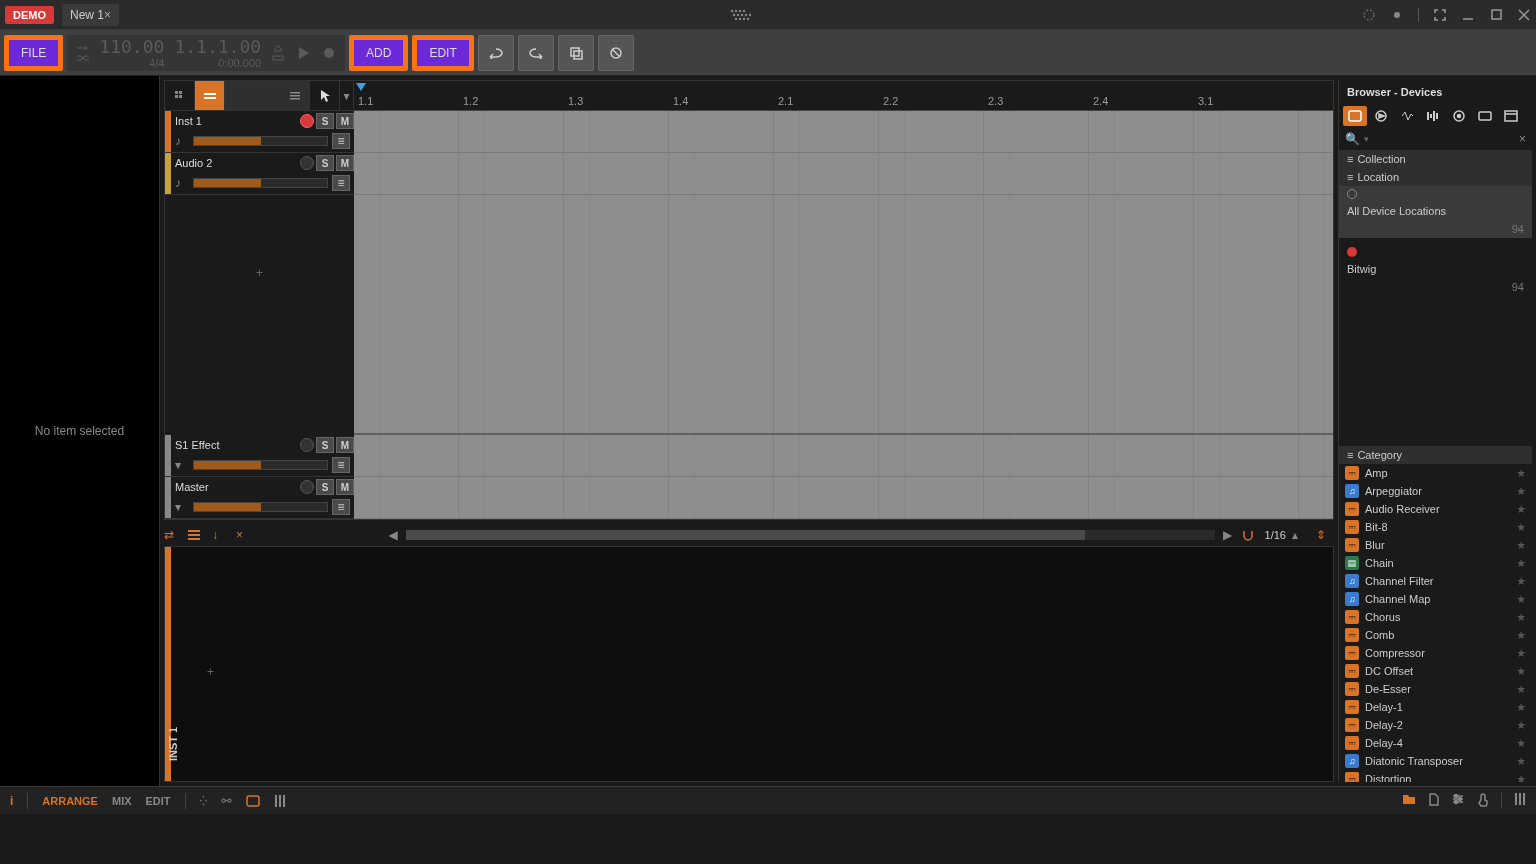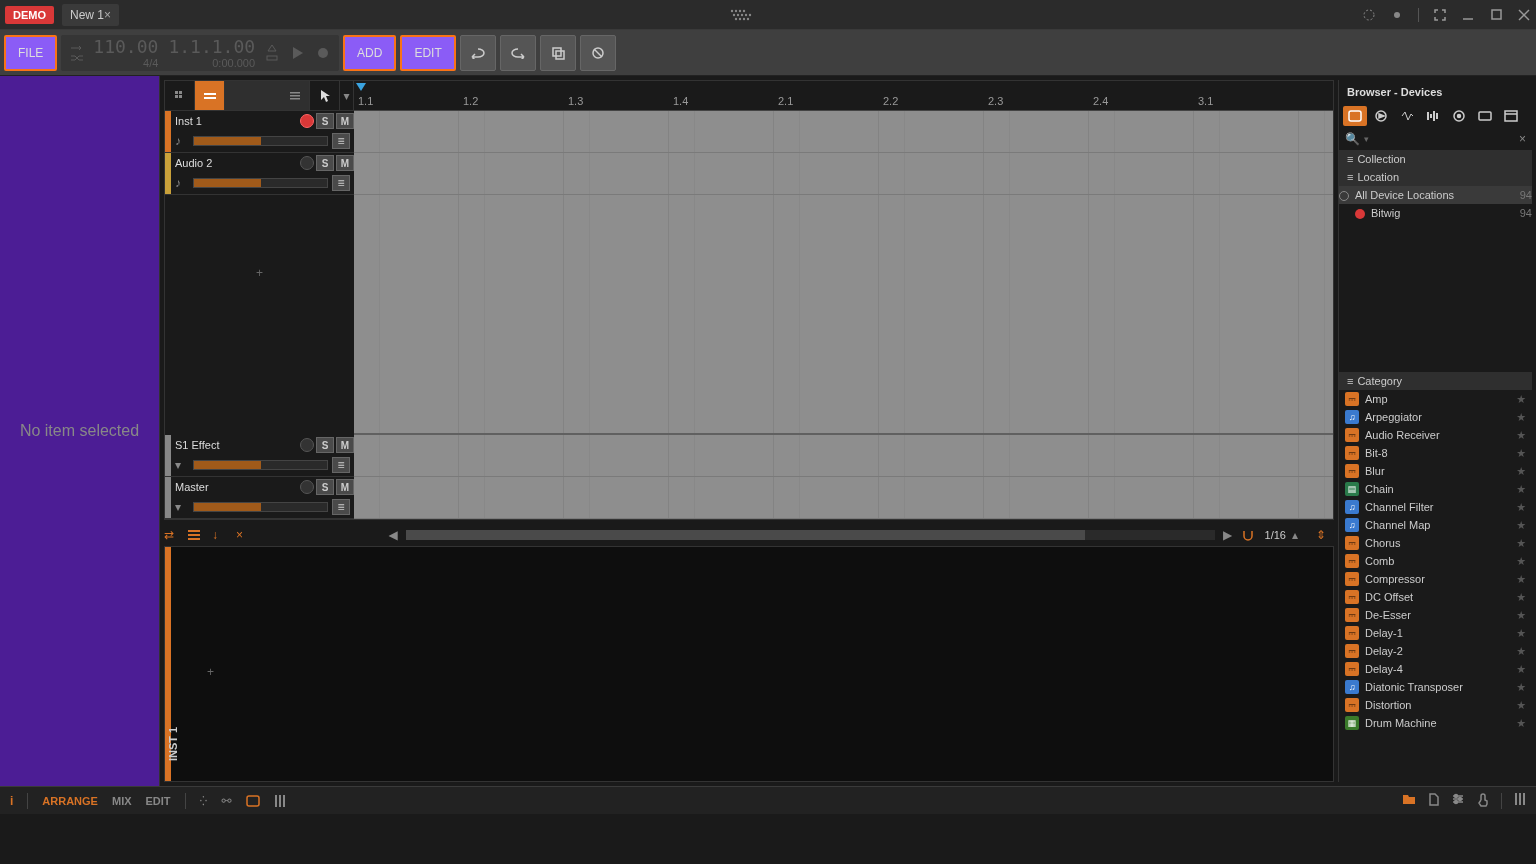--- a/index.html
+++ b/index.html
@@ -9,30 +9,30 @@
 .titlebar { height: 30px; background: #2b2b2b; display: flex; align-items: center; padding: 0 5px; border-bottom: 1px solid #3a3a3a; }
 .demo-badge { background: #d93838; color: #fff; padding: 3px 8px; font-size: 11px; font-weight: bold; border-radius: 2px; margin-right: 8px; }
 .tab { background: #3a3a3a; padding: 4px 8px; font-size: 12px; display: flex; align-items: center; gap: 0; border-radius: 2px; }
 .tab-close { color: #aaa; cursor: pointer; }
 .center-logo { flex: 1; display: flex; justify-content: center; color: #888; letter-spacing: 2px; }
 .window-controls { display: flex; gap: 14px; color: #999; align-items: center; }
 .wc-ic { width: 14px; height: 14px; cursor: pointer; display: flex; align-items: center; justify-content: center; }
 
 
 .toolbar { height: 46px; background: #3f3f3f; display: flex; align-items: center; padding: 4px; gap: 4px; border-bottom: 1px solid #222; }
-.tb-btn { background: #8b5cf6; border: 2px solid #f97316; padding: 6px 12px; font-size: 12px; color: #ddd; cursor: pointer; height: 36px; display: flex; align-items: center; border-radius: 2px; }
+.tb-btn { background: #6d28d9; border: 5px solid #f97316; padding: 6px 12px; font-size: 12px; color: #ddd; cursor: pointer; height: 36px; display: flex; align-items: center; border-radius: 2px; }
 .tb-btn.wide { width: 190px; justify-content: center; }
 .tb-section { background: #353535; display: flex; align-items: center; padding: 2px 8px; height: 36px; gap: 10px; color: #5a5a5a; border-radius: 2px; }
 .tb-num { font-family: monospace; font-size: 18px; }
 .tb-sub { font-size: 11px; text-align: right; }
 .tb-small { background: #555; width: 36px; height: 36px; display: flex; align-items: center; justify-content: center; color: #ccc; border: 1px solid #666; border-radius: 2px; cursor: pointer; }
 
 
 .main { display: flex; height: 710px; }
-.inspector { width: 160px; background: #4c1d95; border-right: 1px solid #333; display: flex; align-items: center; justify-content: center; color: #888; font-size: 16px; }
+.inspector { width: 160px; background: #000000; border-right: 1px solid #333; display: flex; align-items: center; justify-content: center; color: #888; font-size: 12px; }
 
 .center { flex: 1; display: flex; flex-direction: column; background: #1a1a1a; }
 
 
 .track-area { display: flex; height: 440px; border: 1px solid #333; margin: 4px; }
 .track-headers { width: 189px; background: #1a1a1a; display: flex; flex-direction: column; }
 .track-toolbar { height: 30px; display: flex; border-bottom: 1px solid #333; }
 .tt-btn { width: 30px; display: flex; align-items: center; justify-content: center; border-right: 1px solid #333; color: #888; cursor: pointer; }
 .tt-btn.active { background: #d97325; color: #fff; }
 .tt-spacer { flex: 1; background: #2f2f2f; }
@@ -84,21 +84,21 @@
 
 .browser { width: 194px; background: #1a1a1a; border-left: 1px solid #333; display: flex; flex-direction: column; margin: 4px 4px 4px 0; }
 .br-title { padding: 6px 8px; font-size: 11px; color: #ddd; font-weight: bold; }
 .br-tabs { display: flex; padding: 2px 4px; gap: 2px; }
 .br-tab { width: 24px; height: 20px; display: flex; align-items: center; justify-content: center; cursor: pointer; border-radius: 2px; }
 .br-tab.active { background: #d97325; }
 .br-search { display: flex; align-items: center; padding: 4px 6px; gap: 4px; }
 .br-search-ic { color: #888; }
 .br-x { margin-left: auto; color: #888; cursor: pointer; }
 .br-section { background: #2f2f2f; padding: 3px 8px; font-size: 11px; color: #ccc; display: flex; align-items: center; gap: 4px; }
-.br-item { padding: 3px 0; font-size: 11px; display: flex; align-items: flex-end; gap: 6px; cursor: pointer; }
+.br-item { padding: 3px 8px; font-size: 11px; display: flex; align-items: flex-start; gap: 6px; cursor: pointer; flex-direction: column; }
 .br-item.sel { background: #3a3a3a; }
 .br-item-count { margin-left: auto; color: #777; }
 .br-radio { width: 10px; height: 10px; border: 1px solid #888; border-radius: 50%; }
 .br-dot { width: 10px; height: 10px; border-radius: 50%; background: #d93838; }
 .br-list { flex: 1; overflow-y: auto; }
 .br-cat { padding: 2px 6px; font-size: 11px; display: flex; align-items: center; gap: 6px; cursor: pointer; }
 .br-cat-ic { width: 14px; height: 14px; display: flex; align-items: center; justify-content: center; border-radius: 2px; font-size: 9px; }
 .br-star { margin-left: auto; color: #555; }
 .br-footer { padding: 5px 8px; font-size: 11px; color: #888; border-top: 1px solid #333; }
 .ic-fx { background: #d97325; color: #000; }

